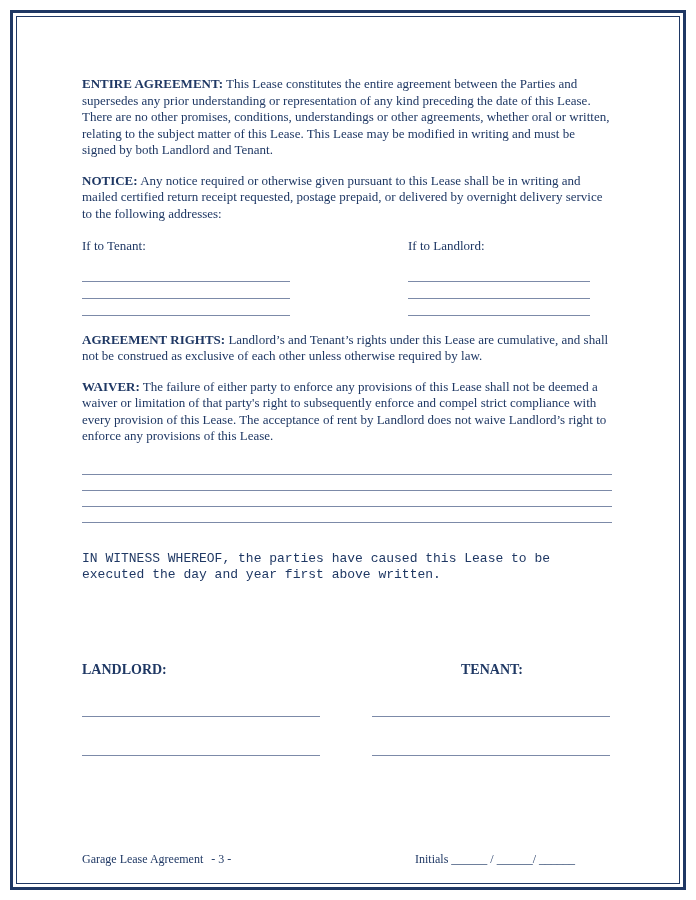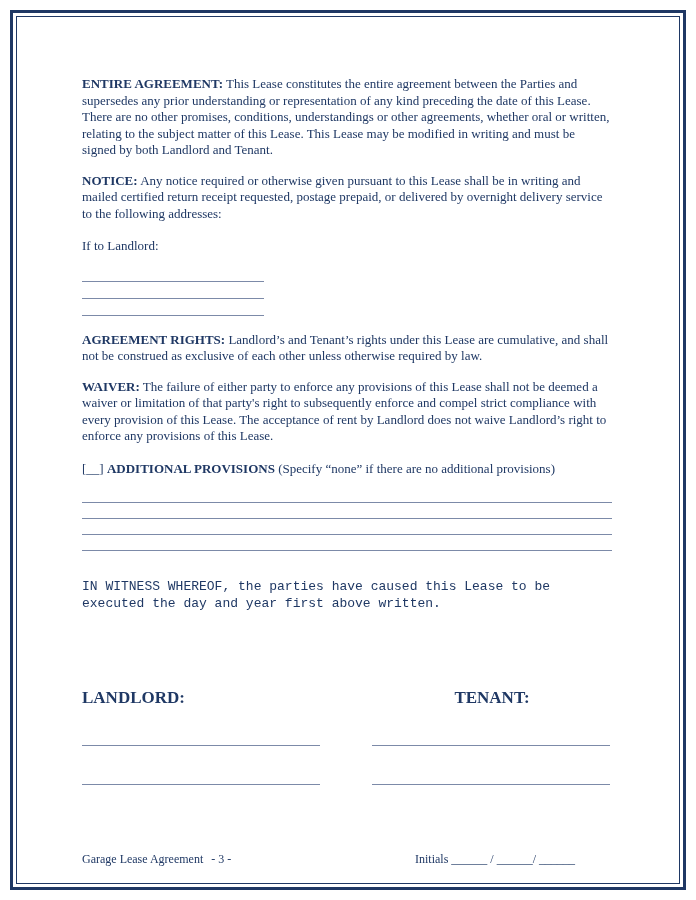--- a/index.html
+++ b/index.html
@@ -38,21 +38,21 @@
   .w-t{width:208px;}
   .w-l{width:182px;}
   .ap-line{margin:2px 0 10px 0;}
   .full-lines{margin-bottom:28px;}
   .full-line{height:15px;border-bottom:1px solid var(--line);width:530px;}
   .witness{margin:0;font-family:Liberation Mono, monospace;}
   .sig-section{margin-top:78px;}
   .sig-row{display:flex;}
   .sig-col-left{width:290px;}
   .sig-col-right{flex:1;text-align:center;}
-  .sig-label{font-weight:bold;font-size:17px;}
+  .sig-label{font-weight:bold;font-size:14px;}
   .sig-line{width:238px;height:38px;border-bottom:1px solid var(--line);}
   .footer{
     margin-top:auto;
     position:relative;
     font-size:12px;
     height:17px;
   }
   .footer-left{position:absolute;left:0;top:0;}
   .footer-title{margin-right:8px;}
   .footer-right{position:absolute;left:333px;top:0;}
@@ -71,43 +71,44 @@
       <span class="lbl">ENTIRE AGREEMENT:</span>
       <span>This Lease constitutes the entire agreement between the Parties and supersedes any prior understanding or representation of any kind preceding the date of this Lease. There are no other promises, conditions, understandings or other agreements, whether oral or written, relating to the subject matter of this Lease. This Lease may be modified in writing and must be signed by both Landlord and Tenant.</span>
     </p>
 
     <p class="para">
       <span class="lbl">NOTICE:</span>
       <span>Any notice required or otherwise given pursuant to this Lease shall be in writing and mailed certified return receipt requested, postage prepaid, or delivered by overnight delivery service to the following addresses:</span>
     </p>
 
     <div class="addr-row">
+      <div class="addr-col-left">
+        <div class="addr-label">If to Tenant:</div>
+        <div class="blank w-t"></div>
+        <div class="blank w-t"></div>
+        <div class="blank w-t"></div>
+      </div>
       <div class="addr-col-right">
         <div class="addr-label">If to Landlord:</div>
         <div class="blank w-l"></div>
         <div class="blank w-l"></div>
         <div class="blank w-l"></div>
       </div>
     </div>
 
     <p class="para">
       <span class="lbl">AGREEMENT RIGHTS:</span>
       <span>Landlord’s and Tenant’s rights under this Lease are cumulative, and shall not be construed as exclusive of each other unless otherwise required by law.</span>
     </p>
 
     <p class="para">
       <span class="lbl">WAIVER:</span>
       <span>The failure of either party to enforce any provisions of this Lease shall not be deemed a waiver or limitation of that party's right to subsequently enforce and compel strict compliance with every provision of this Lease. The acceptance of rent by Landlord does not waive Landlord’s right to enforce any provisions of this Lease.</span>
     </p>
 
-    <p class="para ap-line">
-      <span>[__]</span>
-      <span class="lbl">ADDITIONAL PROVISIONS</span>
-      <span>(Specify “none” if there are no additional provisions)</span>
-    </p>
 
     <div class="full-lines">
       <div class="full-line"></div>
       <div class="full-line"></div>
       <div class="full-line"></div>
       <div class="full-line"></div>
     </div>
 
     <p class="para witness">IN WITNESS WHEREOF, the parties have caused this Lease to be executed the day and year first above written.</p>
 

